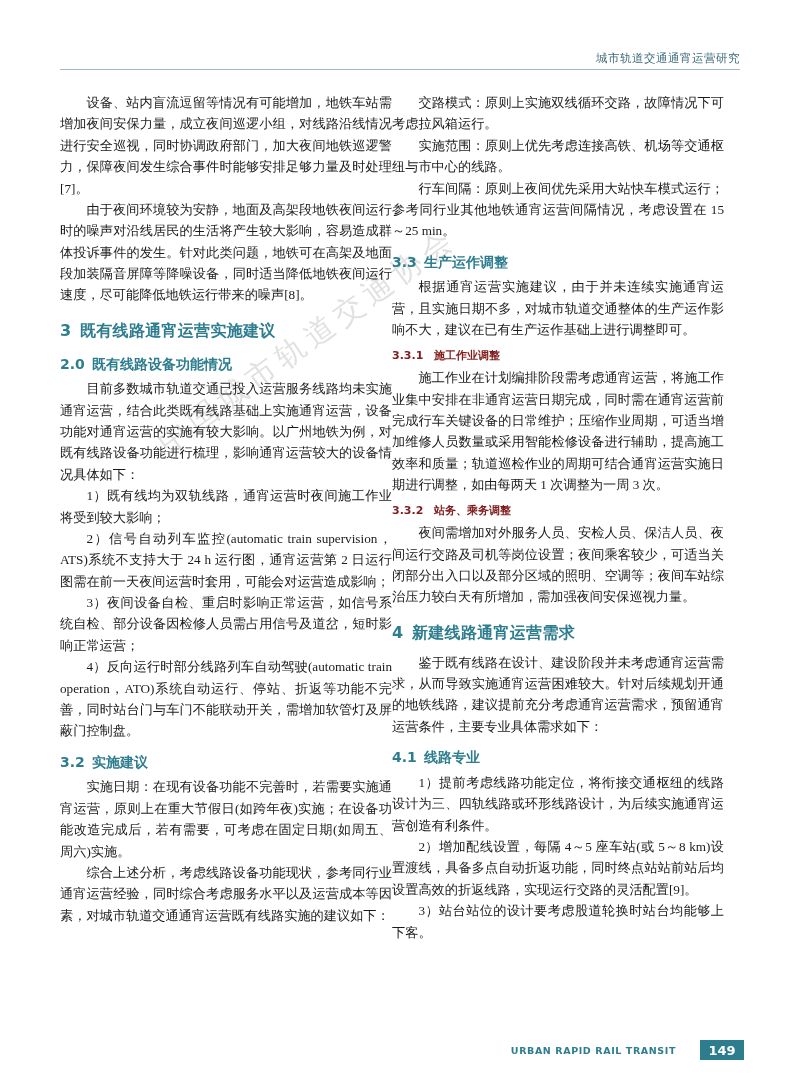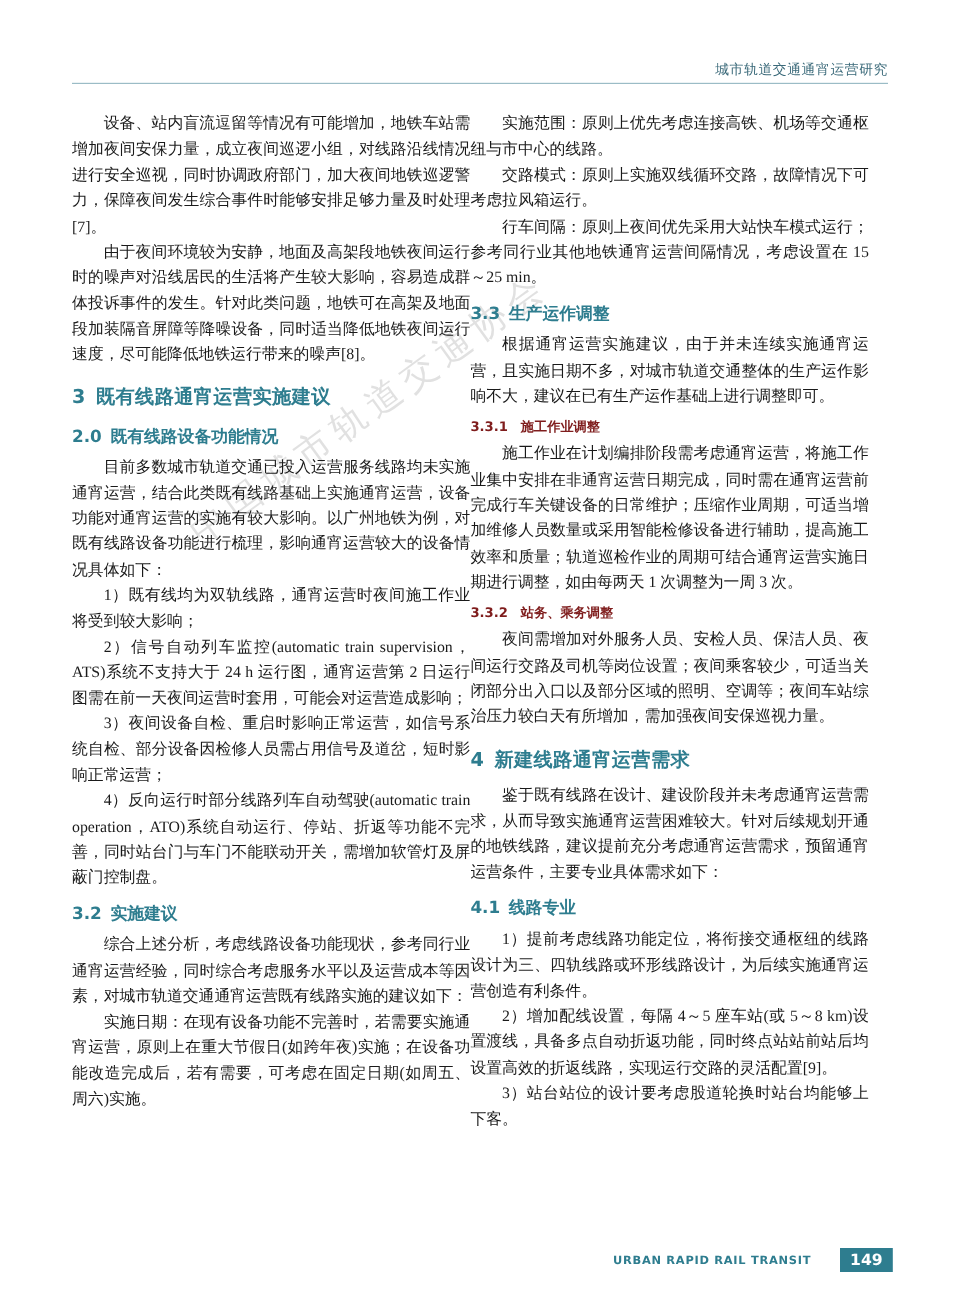--- a/index.html
+++ b/index.html
@@ -159,26 +159,26 @@
         <p>设备、站内盲流逗留等情况有可能增加，地铁车站需增加夜间安保力量，成立夜间巡逻小组，对线路沿线情况进行安全巡视，同时协调政府部门，加大夜间地铁巡逻警力，保障夜间发生综合事件时能够安排足够力量及时处理[7]。</p>
         <p>由于夜间环境较为安静，地面及高架段地铁夜间运行时的噪声对沿线居民的生活将产生较大影响，容易造成群体投诉事件的发生。针对此类问题，地铁可在高架及地面段加装隔音屏障等降噪设备，同时适当降低地铁夜间运行速度，尽可能降低地铁运行带来的噪声[8]。</p>
         <div class="h1"><span class="num">3</span><span>既有线路通宵运营实施建议</span></div>
         <div class="h2"><span class="num">2.0</span><span>既有线路设备功能情况</span></div>
         <p>目前多数城市轨道交通已投入运营服务线路均未实施通宵运营，结合此类既有线路基础上实施通宵运营，设备功能对通宵运营的实施有较大影响。以广州地铁为例，对既有线路设备功能进行梳理，影响通宵运营较大的设备情况具体如下：</p>
         <p>1）既有线均为双轨线路，通宵运营时夜间施工作业将受到较大影响；</p>
         <p>2）信号自动列车监控(automatic train supervision，ATS)系统不支持大于 24 h 运行图，通宵运营第 2 日运行图需在前一天夜间运营时套用，可能会对运营造成影响；</p>
         <p>3）夜间设备自检、重启时影响正常运营，如信号系统自检、部分设备因检修人员需占用信号及道岔，短时影响正常运营；</p>
         <p>4）反向运行时部分线路列车自动驾驶(automatic train operation，ATO)系统自动运行、停站、折返等功能不完善，同时站台门与车门不能联动开关，需增加软管灯及屏蔽门控制盘。</p>
         <div class="h2"><span class="num">3.2</span><span>实施建议</span></div>
+        <p>实施日期：在现有设备功能不完善时，若需要实施通宵运营，原则上在重大节假日(如跨年夜)实施；在设备功能改造完成后，若有需要，可考虑在固定日期(如周五、周六)实施。</p>
         <p>综合上述分析，考虑线路设备功能现状，参考同行业通宵运营经验，同时综合考虑服务水平以及运营成本等因素，对城市轨道交通通宵运营既有线路实施的建议如下：</p>
-        <p>实施日期：在现有设备功能不完善时，若需要实施通宵运营，原则上在重大节假日(如跨年夜)实施；在设备功能改造完成后，若有需要，可考虑在固定日期(如周五、周六)实施。</p>
       </div>
     <div class="col" id="col-right">
+        <p>交路模式：原则上实施双线循环交路，故障情况下可考虑拉风箱运行。</p>
         <p>实施范围：原则上优先考虑连接高铁、机场等交通枢纽与市中心的线路。</p>
-        <p>交路模式：原则上实施双线循环交路，故障情况下可考虑拉风箱运行。</p>
         <p>行车间隔：原则上夜间优先采用大站快车模式运行；参考同行业其他地铁通宵运营间隔情况，考虑设置在 15～25 min。</p>
         <div class="h2"><span class="num">3.3</span><span>生产运作调整</span></div>
         <p>根据通宵运营实施建议，由于并未连续实施通宵运营，且实施日期不多，对城市轨道交通整体的生产运作影响不大，建议在已有生产运作基础上进行调整即可。</p>
         <div class="h3"><span class="num">3.3.1</span><span>施工作业调整</span></div>
         <p>施工作业在计划编排阶段需考虑通宵运营，将施工作业集中安排在非通宵运营日期完成，同时需在通宵运营前完成行车关键设备的日常维护；压缩作业周期，可适当增加维修人员数量或采用智能检修设备进行辅助，提高施工效率和质量；轨道巡检作业的周期可结合通宵运营实施日期进行调整，如由每两天 1 次调整为一周 3 次。</p>
         <div class="h3"><span class="num">3.3.2</span><span>站务、乘务调整</span></div>
         <p>夜间需增加对外服务人员、安检人员、保洁人员、夜间运行交路及司机等岗位设置；夜间乘客较少，可适当关闭部分出入口以及部分区域的照明、空调等；夜间车站综治压力较白天有所增加，需加强夜间安保巡视力量。</p>
         <div class="h1"><span class="num">4</span><span>新建线路通宵运营需求</span></div>
         <p>鉴于既有线路在设计、建设阶段并未考虑通宵运营需求，从而导致实施通宵运营困难较大。针对后续规划开通的地铁线路，建议提前充分考虑通宵运营需求，预留通宵运营条件，主要专业具体需求如下：</p>
         <div class="h2"><span class="num">4.1</span><span>线路专业</span></div>

